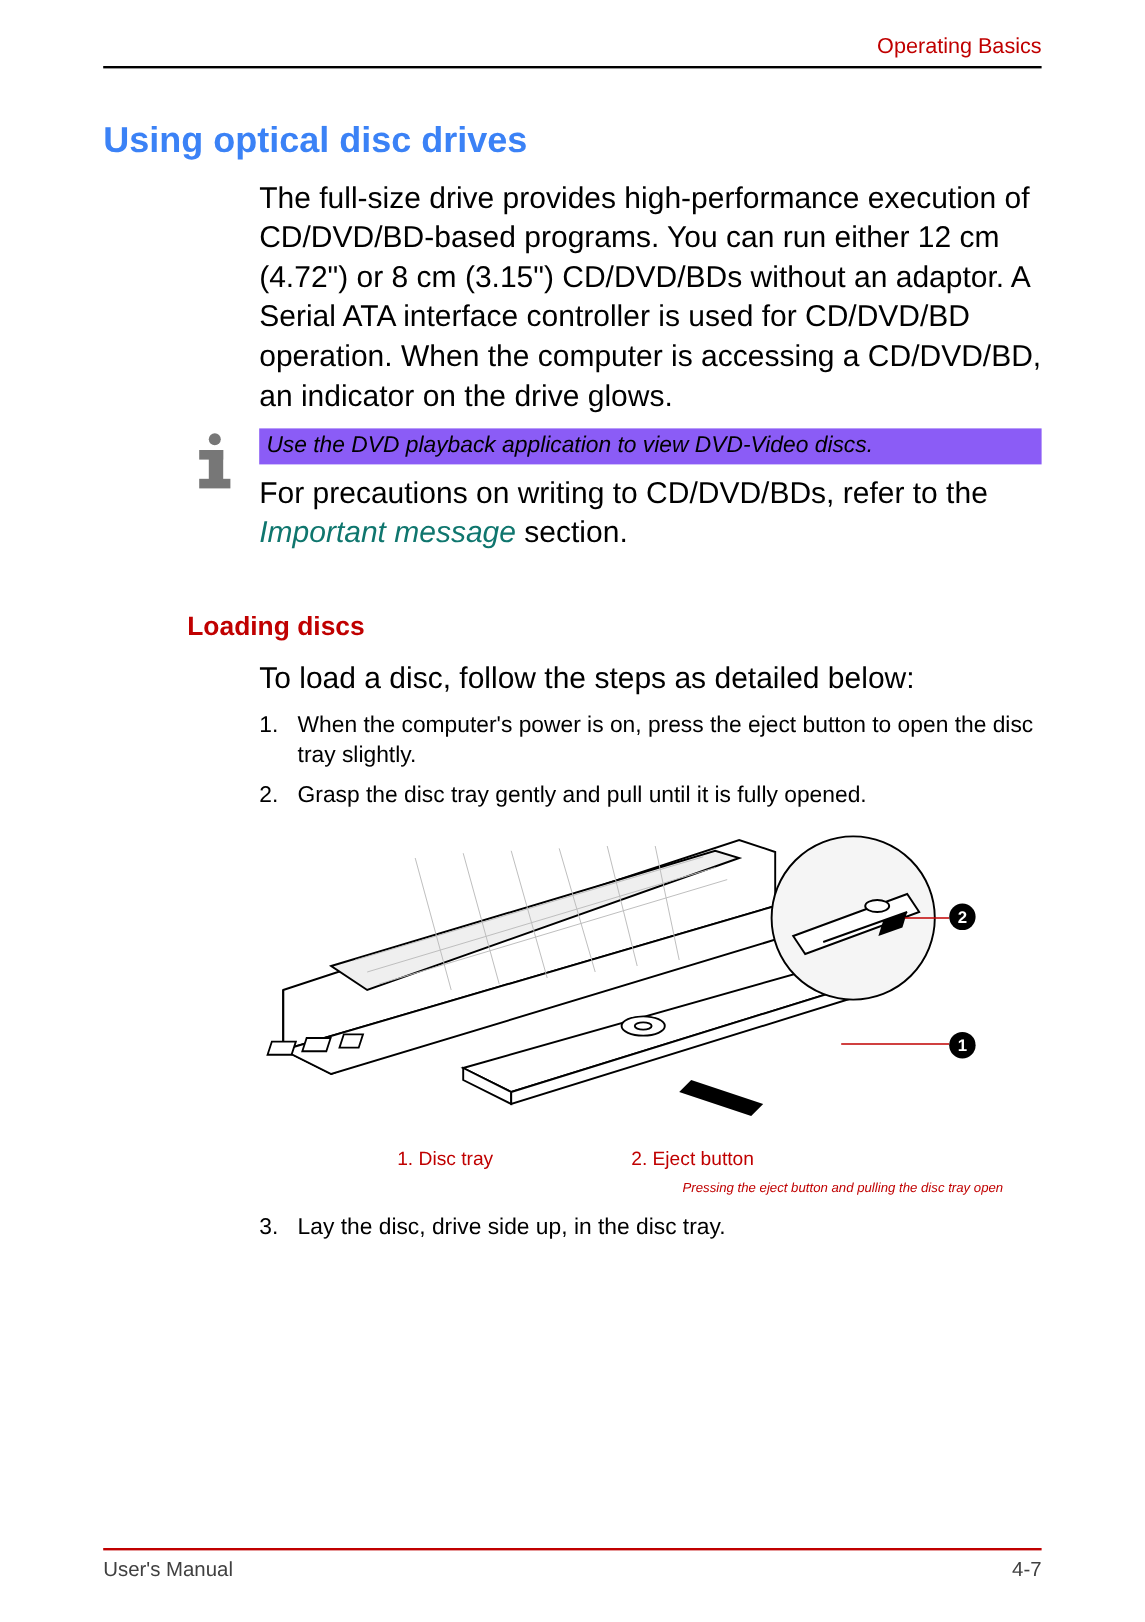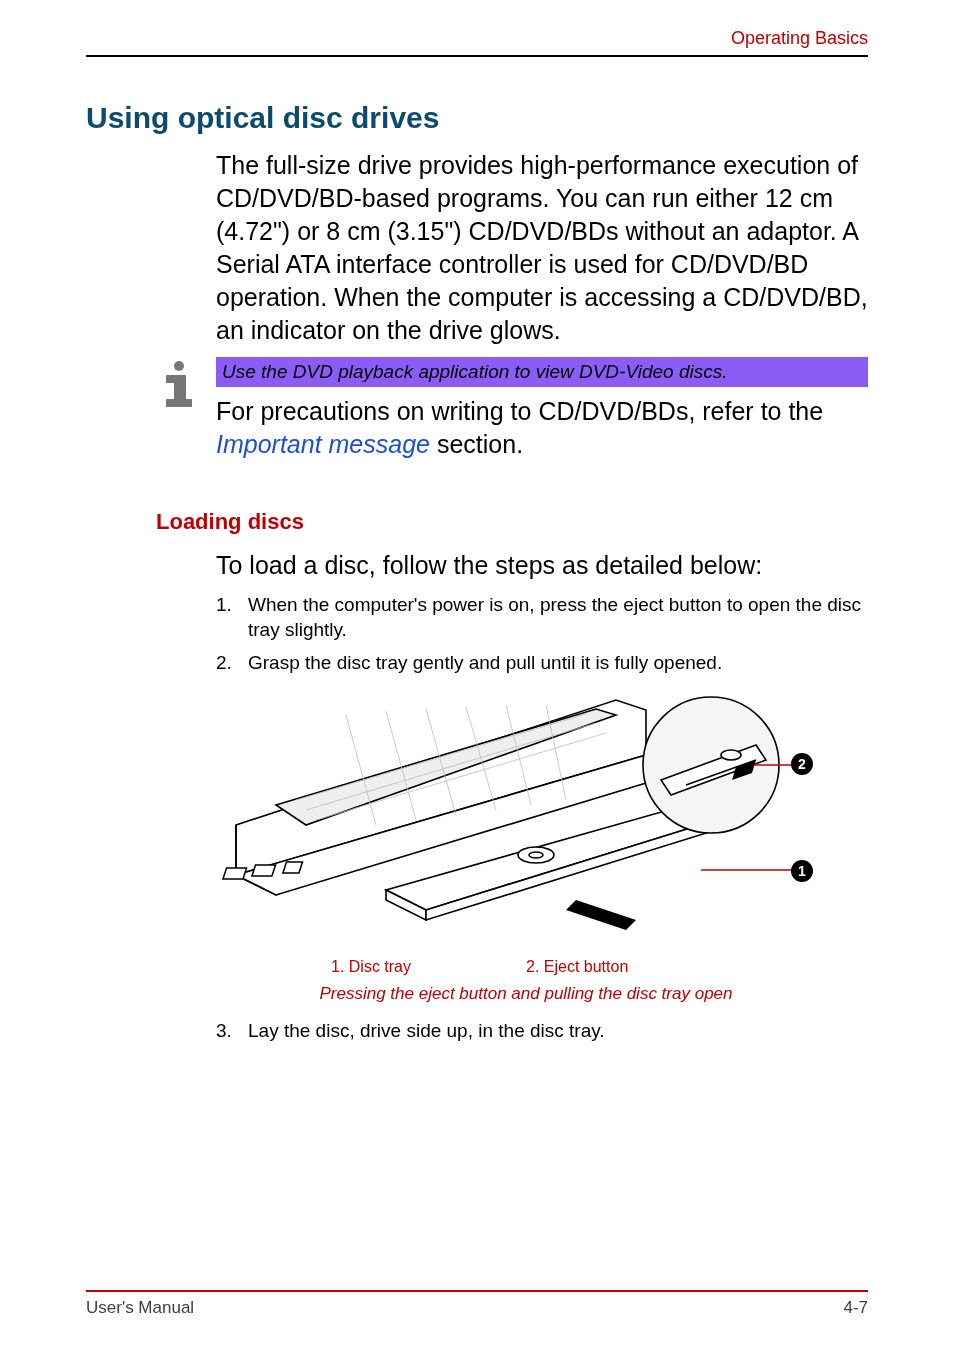--- a/index.html
+++ b/index.html
@@ -2,41 +2,41 @@
 <html><head>
   <meta charset="utf-8">
   <style>
     * { box-sizing: border-box; margin: 0; padding: 0; }
     html, body { width: 954px; height: 1352px; background: #fff; font-family: Arial, Helvetica, sans-serif; color: #000; }
     .page { width: 954px; height: 1352px; position: relative; padding: 28px 86px 15px 86px; }
     .header-area { }
     .header-label { color: #c00000; font-size: 18px; text-align: right; padding-bottom: 6px; }
     .header-rule { border: none; border-top: 2px solid #000; }
     .content { padding-top: 44px; }
-    .h1 { color: #0c4a6e; font-size: 30px; font-weight: bold; margin-bottom: 14px; }
+    .h1 { color: #3b82f6; font-size: 30px; font-weight: bold; margin-bottom: 14px; }
     .body-indent { margin-left: 130px; }
     .para { font-size: 25px; line-height: 1.32; margin-bottom: 10px; }
     .note-row { display: flex; align-items: flex-start; margin-top: 6px; margin-bottom: 10px; }
     .note-icon { width: 46px; flex: 0 0 46px; margin-left: 70px; margin-right: 14px; margin-top: 2px; }
     .note-body { flex: 1; }
     .note-bar { background: #8b5cf6; font-style: italic; font-size: 19px; padding: 4px 6px; margin-bottom: 8px; }
-    .link { color: #1d4ed8; font-style: italic; }
+    .link { color: #0f766e; font-style: italic; }
     .h2 { color: #c00000; font-size: 22px; font-weight: bold; margin-left: 70px; margin-top: 38px; margin-bottom: 14px; }
     .ol { list-style: none; margin-left: 130px; }
     .ol li { display: flex; font-size: 19px; line-height: 1.32; margin-bottom: 8px; }
     .ol .num { width: 32px; flex: 0 0 32px; }
     .figure-wrap { margin-left: 130px; margin-top: 10px; }
     .figure { position: relative; width: 600px; height: 255px; }
     .figure svg { width: 100%; height: 100%; }
     .callout { position: absolute; width: 22px; height: 22px; border-radius: 50%; background: #000; color: #fff; font-weight: bold; font-size: 14px; display: flex; align-items: center; justify-content: center; }
     .callout-1 { top: 175px; left: 575px; }
     .callout-2 { top: 68px; left: 575px; }
     .fig-labels { display: flex; margin-top: 18px; margin-bottom: 8px; font-size: 16px; color: #c00000; text-align: center; }
     .fig-labels > div:first-child { width: 310px; }
-    .fig-caption { color: #c00000; font-style: italic; font-size: 17px; text-align: center; width: 620px; margin-bottom: 14px; }
+    .fig-caption { color: #c00000; font-style: italic; font-size: 11px; text-align: right; width: 620px; margin-bottom: 14px; }
     .footer { position: absolute; left: 86px; right: 86px; bottom: 34px; }
     .footer-rule { border: none; border-top: 2px solid #c00000; margin-bottom: 6px; }
     .footer-row { display: flex; justify-content: space-between; color: #404040; font-size: 17px; }
   </style>
 </head>
 <body>
 
 <div class="page">
   <div class="header-area">
     <div class="header-label">Operating Basics</div>

